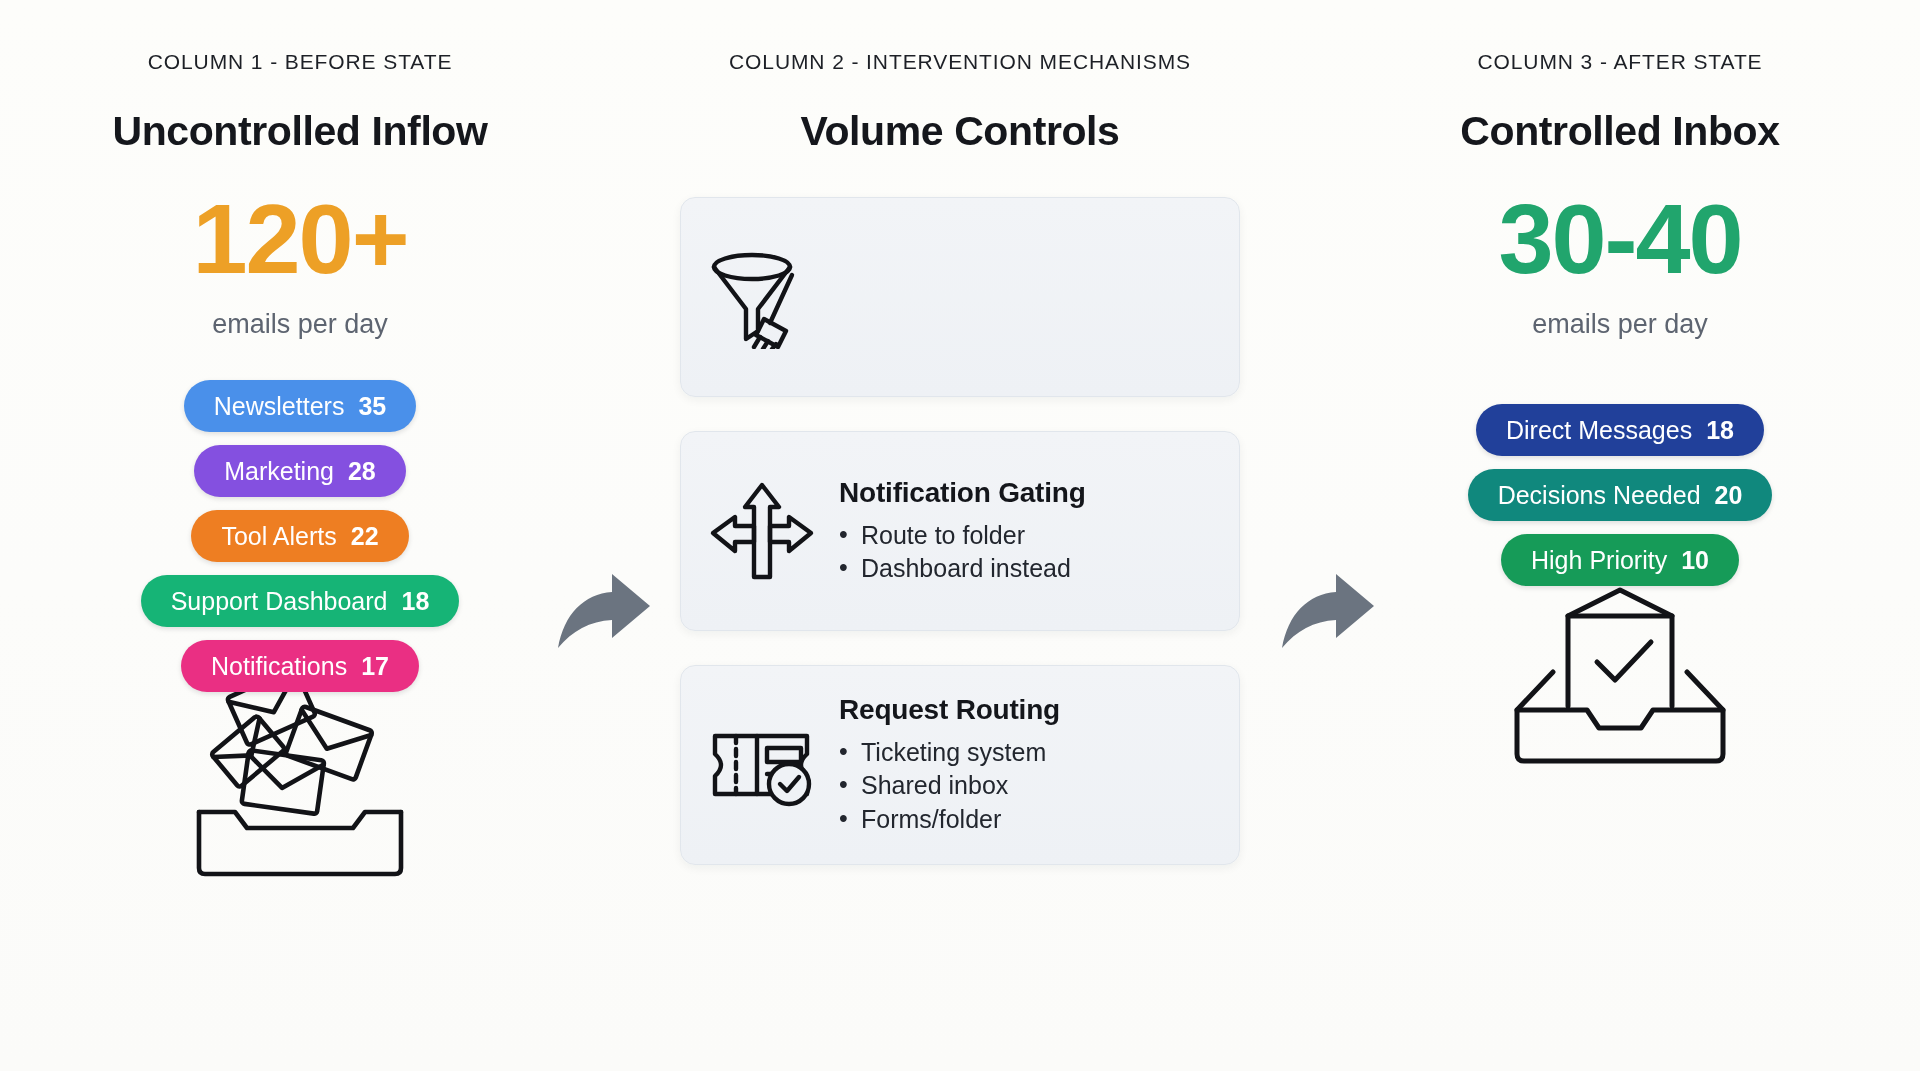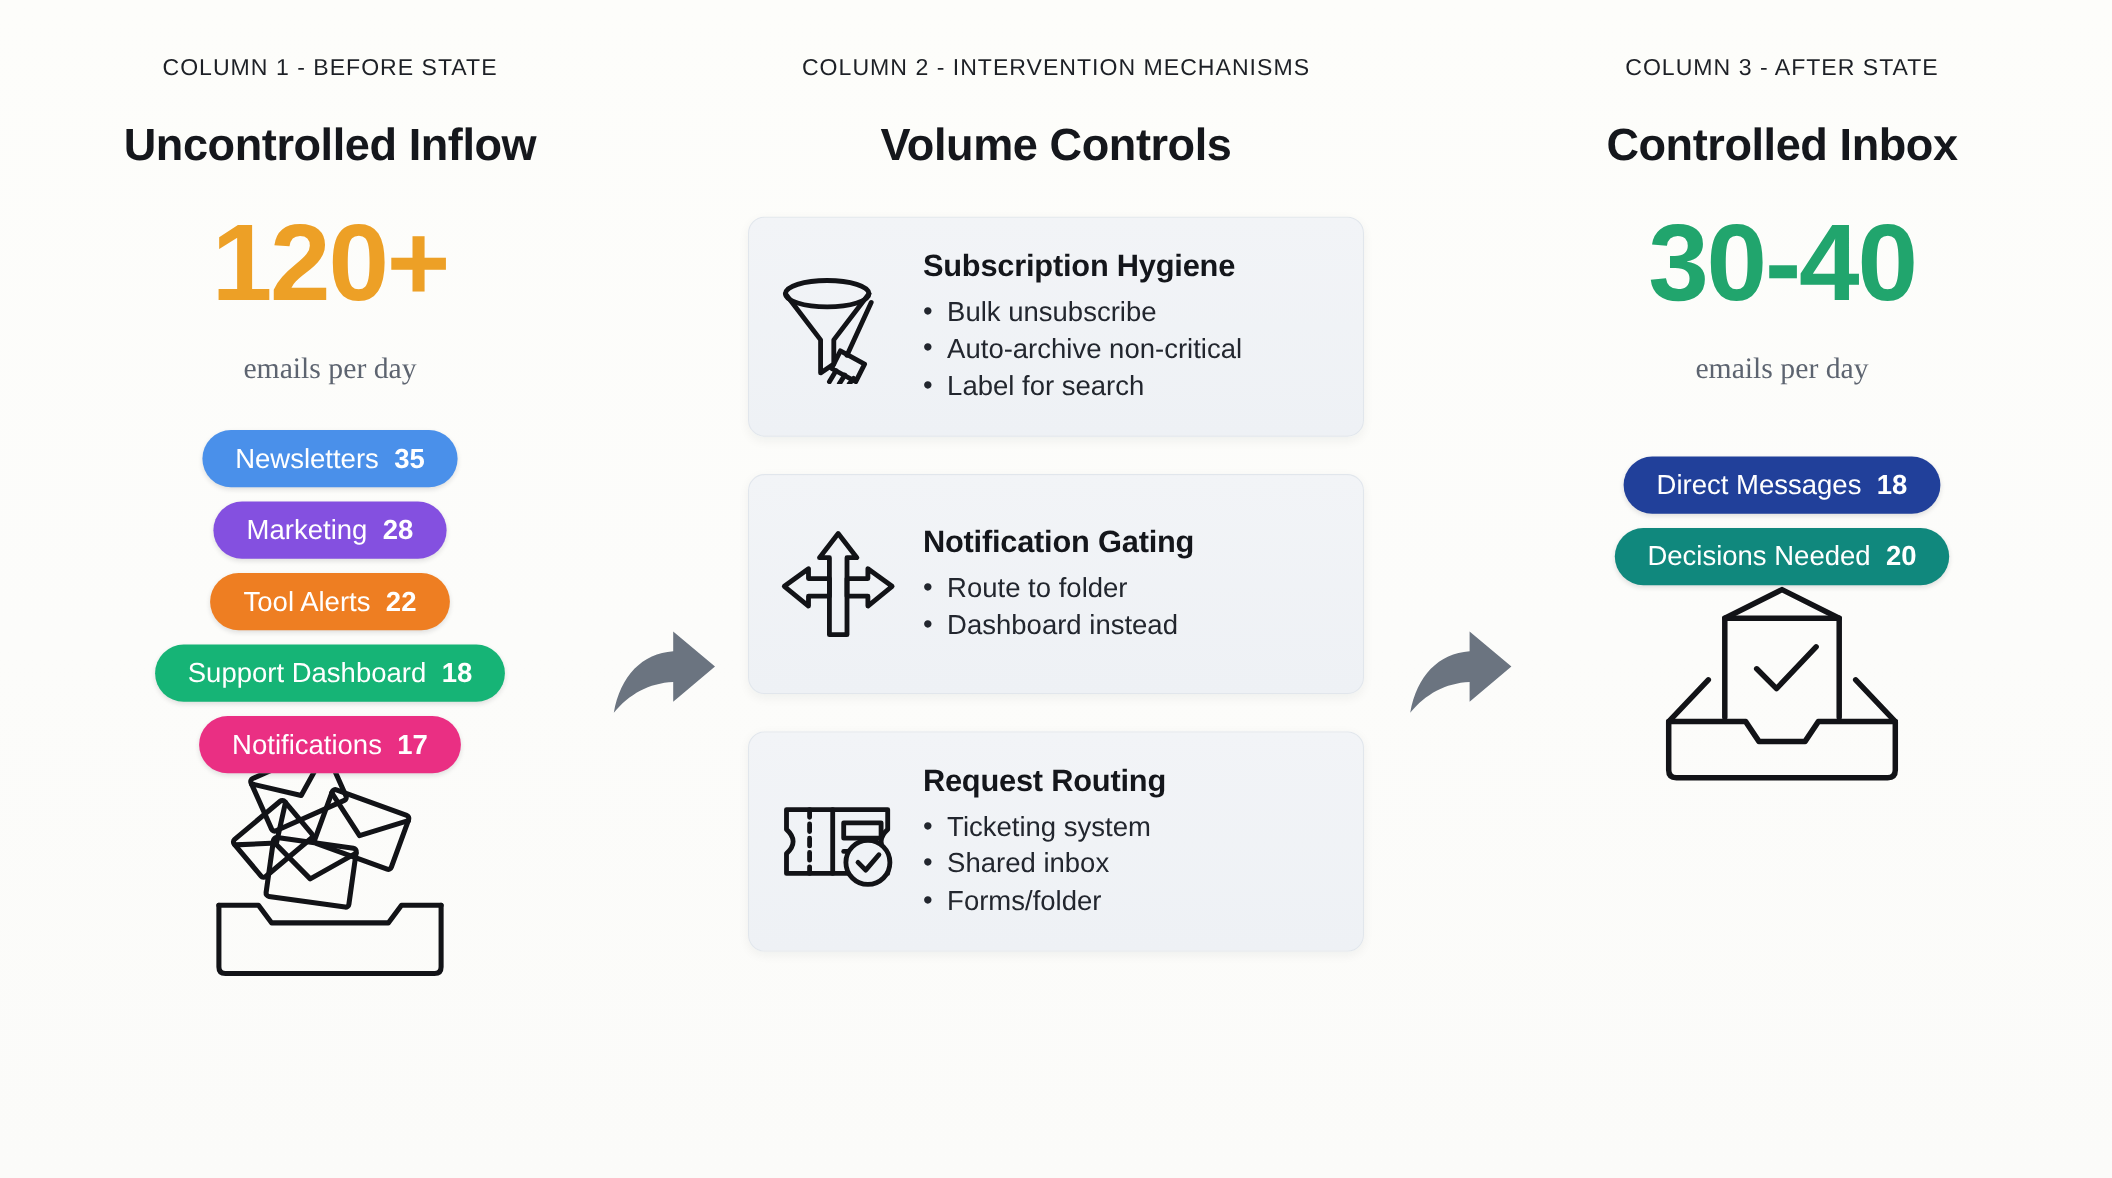--- a/index.html
+++ b/index.html
@@ -66,23 +66,22 @@
     letter-spacing: -2px;
     line-height: 1;
     margin-top: 34px;
   }
   .bignum.amber { color: #eda026; }
   .bignum.green { color: #21a56d; }
 
   .subcap {
     font-size: 27px;
     color: #5d6470;
-    margin-top: 32px;
+    margin-top: 21px;
     font-weight: 400;
-    font-family: Liberation Serif, serif;
   }
 
   
   .pill-stack {
     margin-top: 40px;
     display: flex;
     flex-direction: column;
     align-items: center;
     gap: 13px;
     width: 100%;
@@ -266,28 +265,20 @@
       <article class="card">
         <div class="card-icon">
           <svg width="108" height="104" viewBox="0 0 108 104" fill="none" stroke="#121317" stroke-width="4.4" stroke-linecap="round" stroke-linejoin="round">
             <ellipse cx="44" cy="22" rx="38" ry="12"></ellipse>
             <path d="M6 22 L38 64 L38 94 L50 86 L50 64 L82 22"></path>
             <path d="M84 30 L62 78"></path>
             <path d="M56 74 L78 86 L70 102 L48 90 Z"></path>
             <path d="M52 92 L46 102 M60 96 L55 104 M68 99 L64 104"></path>
           </svg>
         </div>
-        <div class="card-body">
-          <h3 class="card-title">Subscription Hygiene</h3>
-          <ul class="bullets">
-            <li>Bulk unsubscribe</li>
-            <li>Auto-archive non-critical</li>
-            <li>Label for search</li>
-          </ul>
-        </div>
       </article>
 
       <article class="card">
         <div class="card-icon">
           <svg width="106" height="100" viewBox="0 0 106 100" fill="none" stroke="#121317" stroke-width="4.4" stroke-linecap="round" stroke-linejoin="round">
 
             <path d="M53 4 L70 26 L61 26 L61 96 L45 96 L45 26 L36 26 Z"></path>
 
             <path d="M4 52 L26 36 L26 45 L45 45 L45 61 L26 61 L26 70 Z"></path>
 
@@ -342,20 +333,24 @@
 
     <div class="pill-stack" style="margin-top:64px">
       <div class="pill" style="background:#21409a">
         <span>Direct Messages</span>
         <span class="pill-count">18</span>
       </div>
       <div class="pill" style="background:#10887d">
         <span>Decisions Needed</span>
         <span class="pill-count">20</span>
       </div>
+      <div class="pill" style="background:#169b58">
+        <span>High Priority</span>
+        <span class="pill-count">10</span>
+      </div>
     </div>
 
     <div class="spacer"></div>
 
     <div class="hero-icon">
       <svg width="230" height="185" viewBox="0 0 230 185" fill="none" stroke="#121317" stroke-width="5" stroke-linecap="round" stroke-linejoin="round">
 
         <path d="M63 120 L63 30 L167 30 L167 120"></path>
         <path d="M63 30 L115 4 L167 30"></path>
         <path d="M92 76 L110 94 L146 56"></path>

